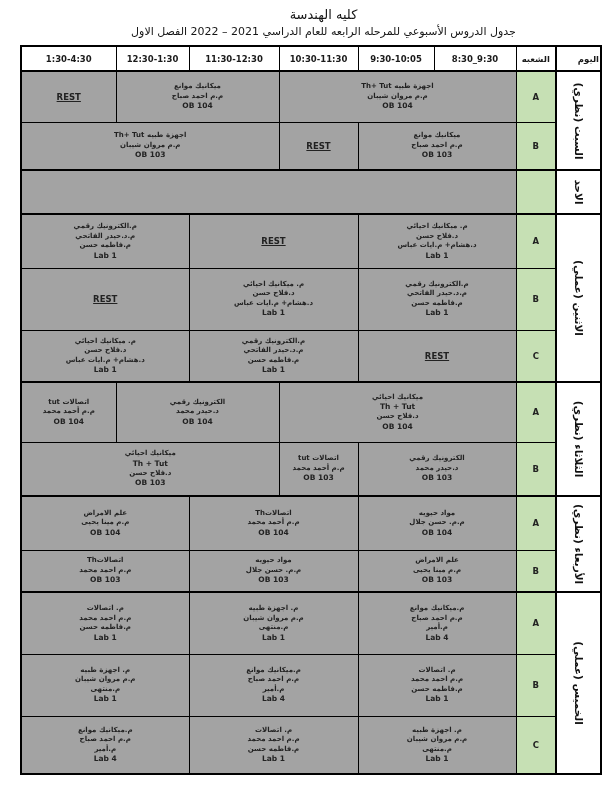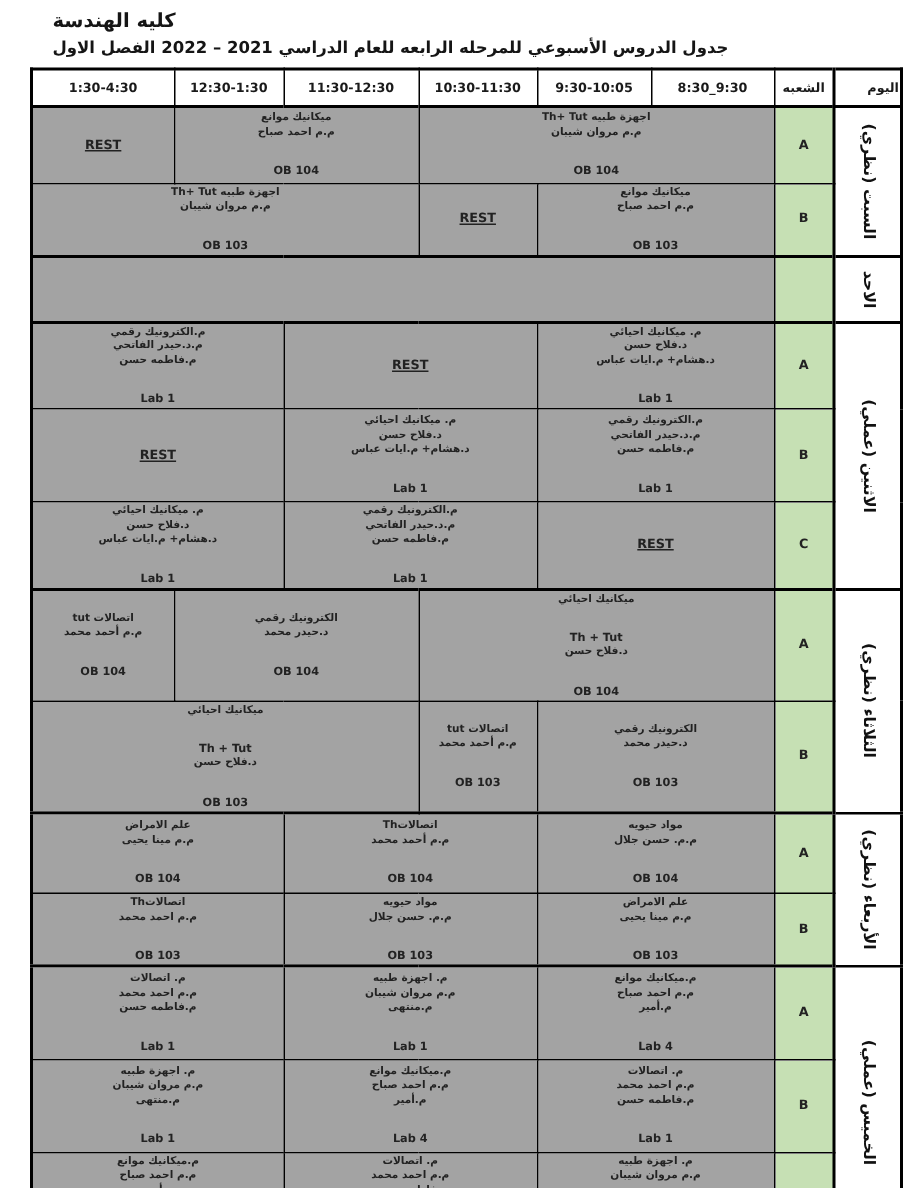--- a/index.html
+++ b/index.html
@@ -3,21 +3,21 @@
 <meta charset="utf-8">
 <style>
   html,body{margin:0;padding:0;background:#ffffff;}
   body{
     width:612px;height:792px;
     font-family:"DejaVu Sans",sans-serif;
     color:#1a1a1a;
     overflow:hidden;
   }
   .page{padding-top:6px;}
-  .titles{text-align:left;font-weight:bold;direction:rtl;padding-left:35px;}
+  .titles{text-align:center;font-weight:normal;direction:rtl;padding-left:35px;}
   .title-line{font-size:13px;line-height:17px;color:#151515;}
   .title-line.big{font-size:11px;line-height:18px;}
   table.timetable{
     direction:rtl;
     border-collapse:collapse;
     table-layout:fixed;
     width:580px;
     margin:4px 12px 0 20px;
     border:2.5px solid #000;
   }
@@ -43,21 +43,21 @@
     transform:translate(-50%,-50%) rotate(90deg);
     white-space:nowrap;
     font-size:10.5px;font-weight:bold;color:#111;
   }
   td.sec-cell{
     background:#c6e0b4;
     font-size:8.5px;font-weight:bold;color:#222;
   }
   td.slot-cell{background:#a3a3a3;}
   .ar-line{font-size:7px;line-height:9.5px;font-weight:bold;color:#222;direction:rtl;}
-  .latin-line{font-size:7.5px;line-height:10px;font-weight:bold;color:#222;direction:ltr;margin-top:16px;}
+  .latin-line{font-size:7.5px;line-height:10px;font-weight:bold;color:#222;direction:ltr;}
   td.rest{font-size:8.5px;font-weight:bold;color:#222;text-decoration:underline;}
 </style>
 </head>
 <body>
 
 <div class="page">
   <div class="titles">
     <div class="title-line">كليه الهندسة</div>
     <div class="title-line big">جدول الدروس الأسبوعي للمرحله الرابعه للعام الدراسي 2021 – 2022 الفصل الاول</div>
   </div>

